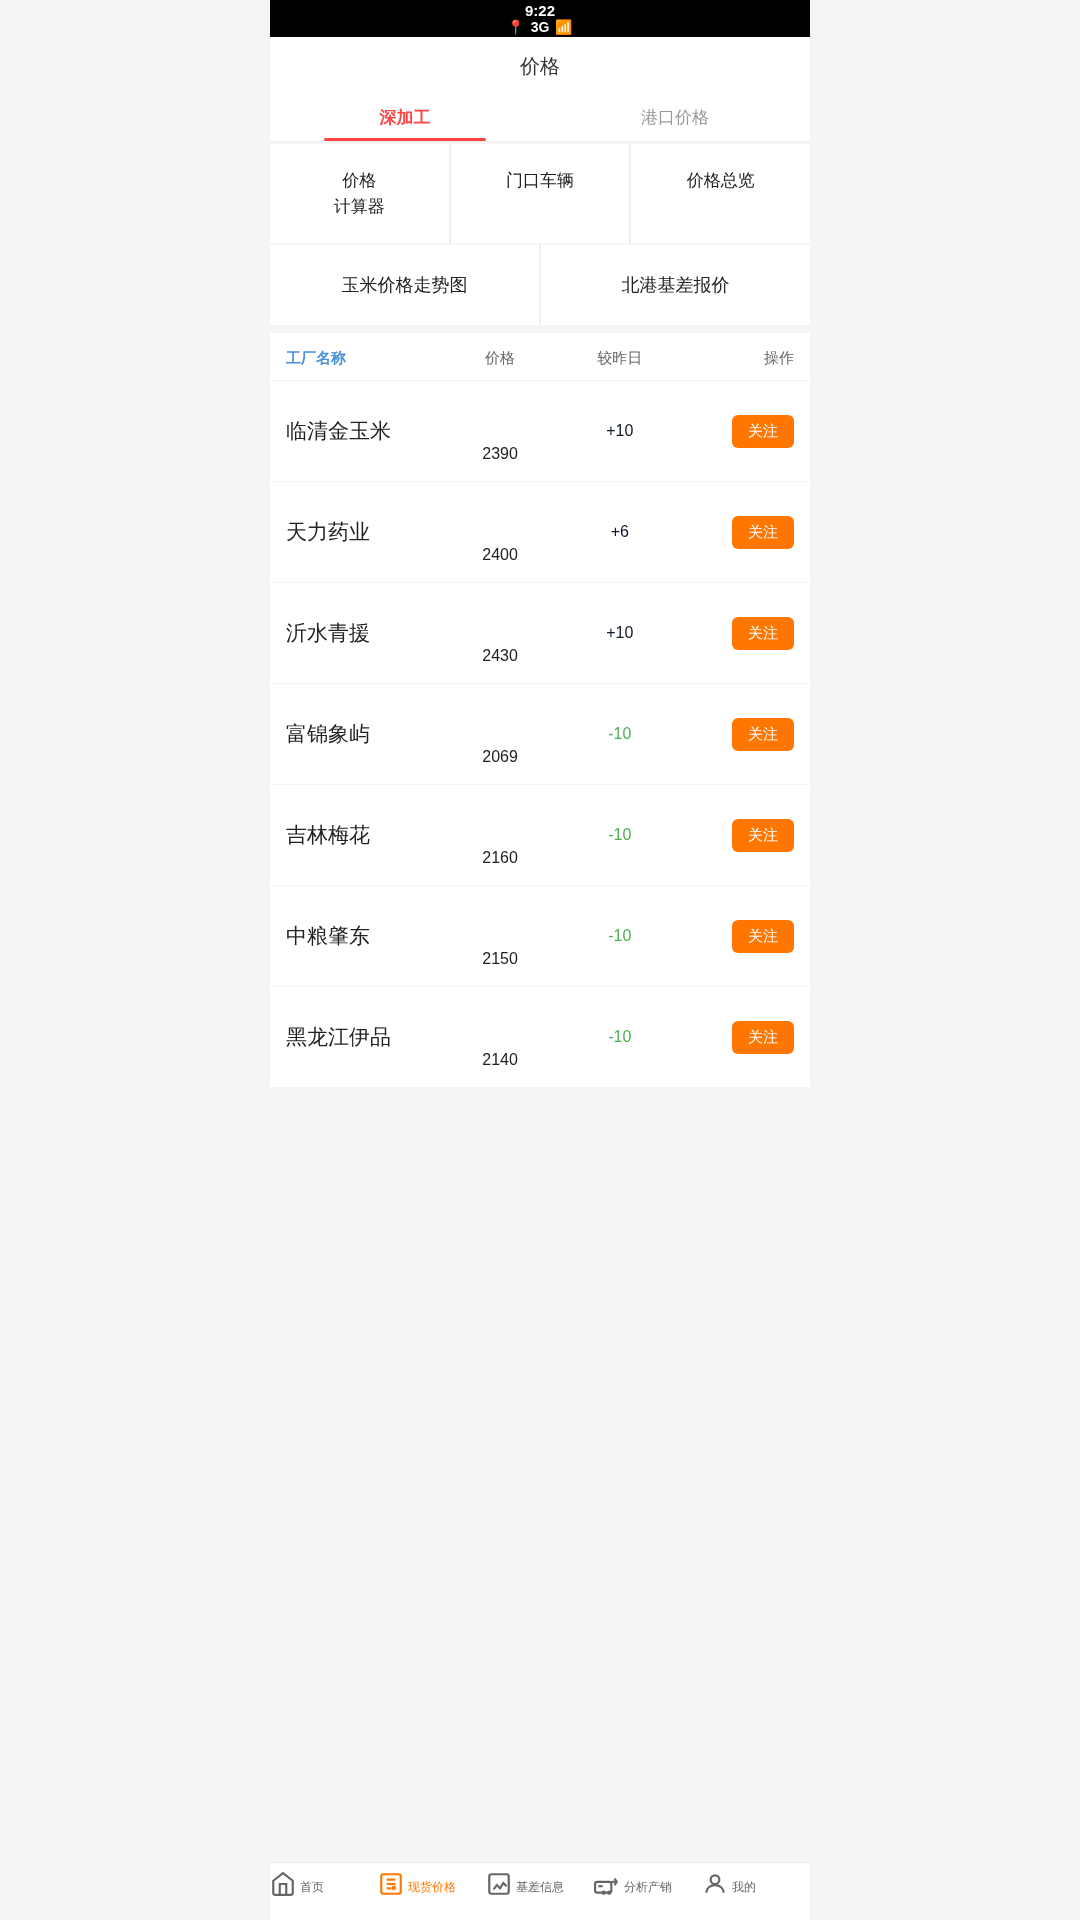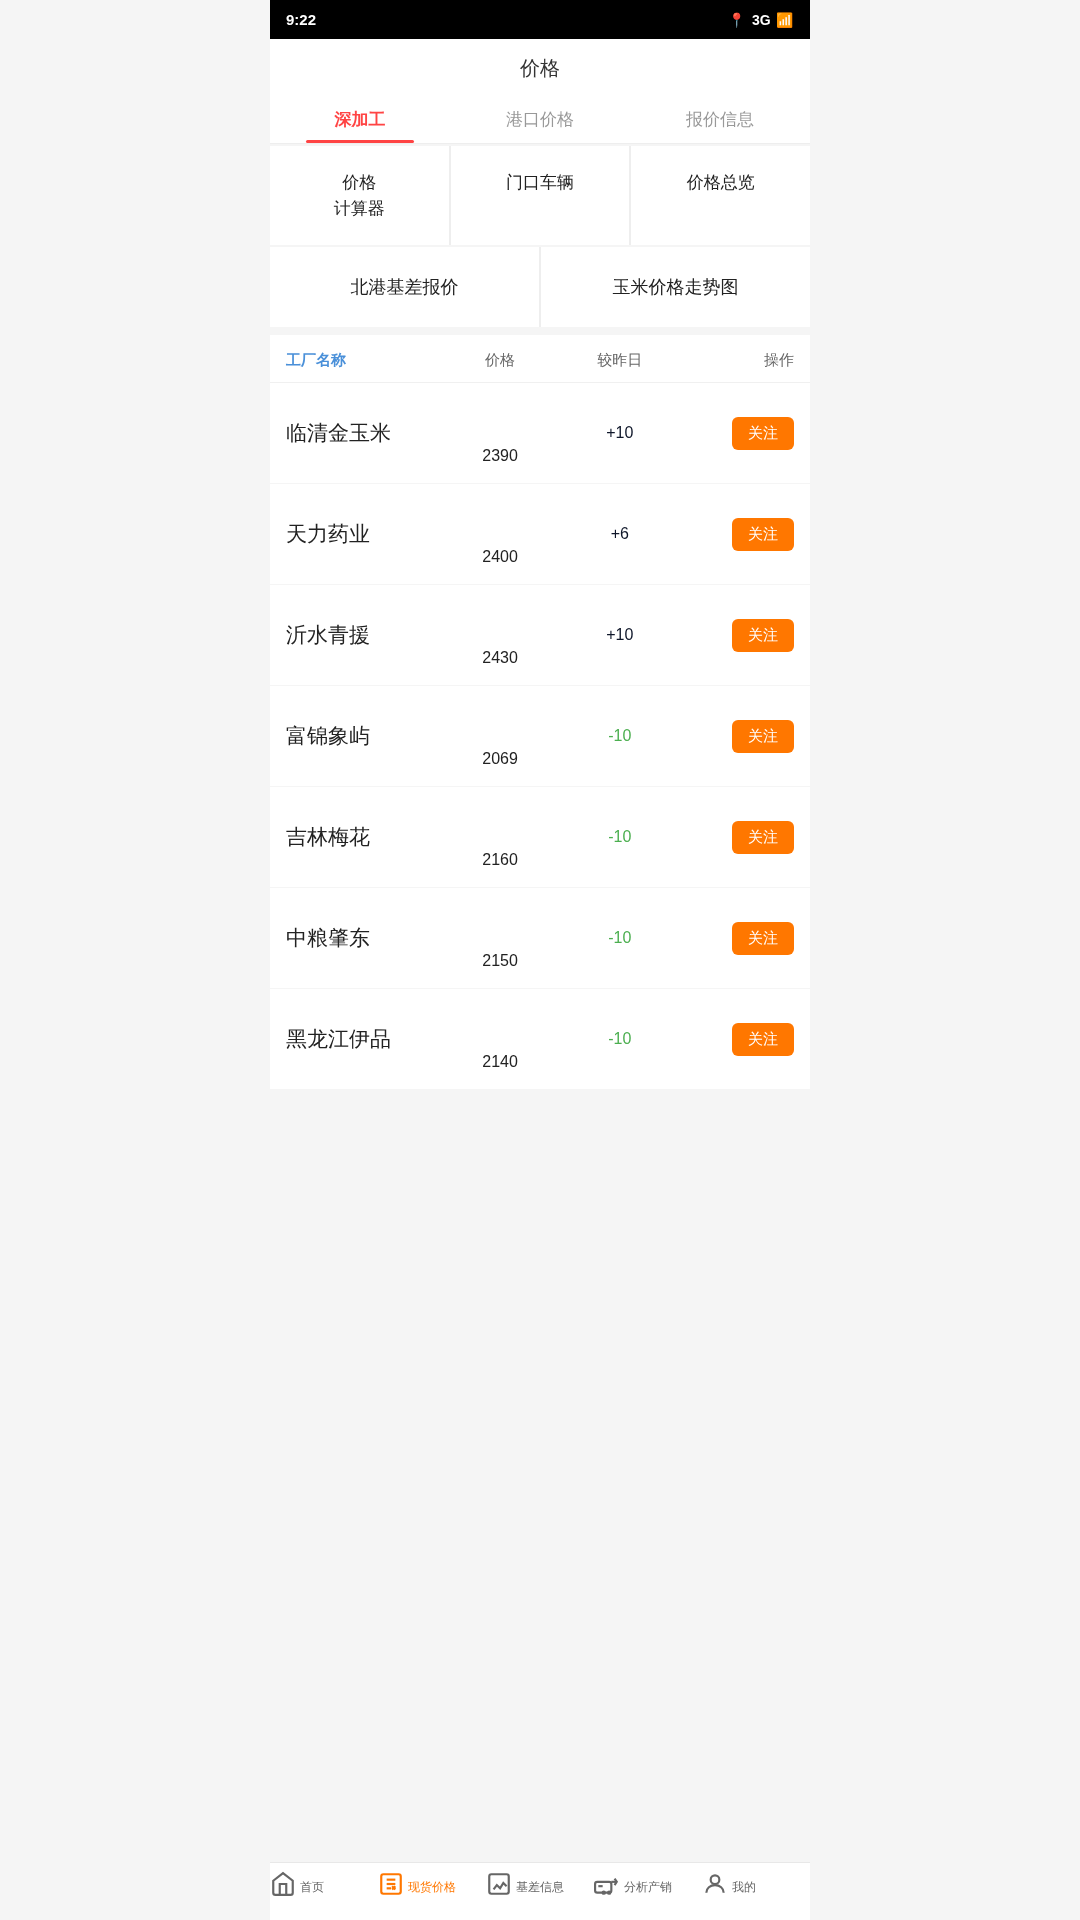--- a/index.html
+++ b/index.html
@@ -12,25 +12,25 @@
       margin: 0 auto;
       min-height: 960px;
       position: relative;
     }
 
     
     .status-bar {
       background: #000;
       color: #fff;
       display: flex;
-      justify-content: space-between;
       align-items: center;
-      padding: 11px 16px;
+      padding: 2px 16px;
       font-size: 15px;
       font-weight: 600;
+      flex-direction: column;
     }
     .status-right {
       display: flex;
       align-items: center;
       gap: 6px;
       font-size: 14px;
     }
 
     
     .header {
@@ -251,42 +251,41 @@
 </div>
 
 <div class="content-area">
   <div class="header">
     <div class="header-title">价格</div>
   </div>
 
   <div class="tabs">
     <div class="tab active">深加工</div>
     <div class="tab">港口价格</div>
-    <div class="tab">报价信息</div>
   </div>
 
   <div class="quick-menu">
     <div class="quick-item">
       <span style="white-space:pre-line;">价格
 计算器</span>
     </div>
     <div class="quick-item">
       <span>门口车辆</span>
     </div>
     <div class="quick-item">
       <span>价格总览</span>
     </div>
   </div>
 
   <div class="second-menu">
     <div class="second-item">
+      <span>玉米价格走势图</span>
+    </div>
+    <div class="second-item">
       <span>北港基差报价</span>
-    </div>
-    <div class="second-item">
-      <span>玉米价格走势图</span>
     </div>
   </div>
 
   <div class="table-section">
     <div class="table-header">
       <div class="col-name">工厂名称</div>
       <div class="col-price">价格</div>
       <div class="col-change">较昨日</div>
       <div class="col-action">操作</div>
     </div>

